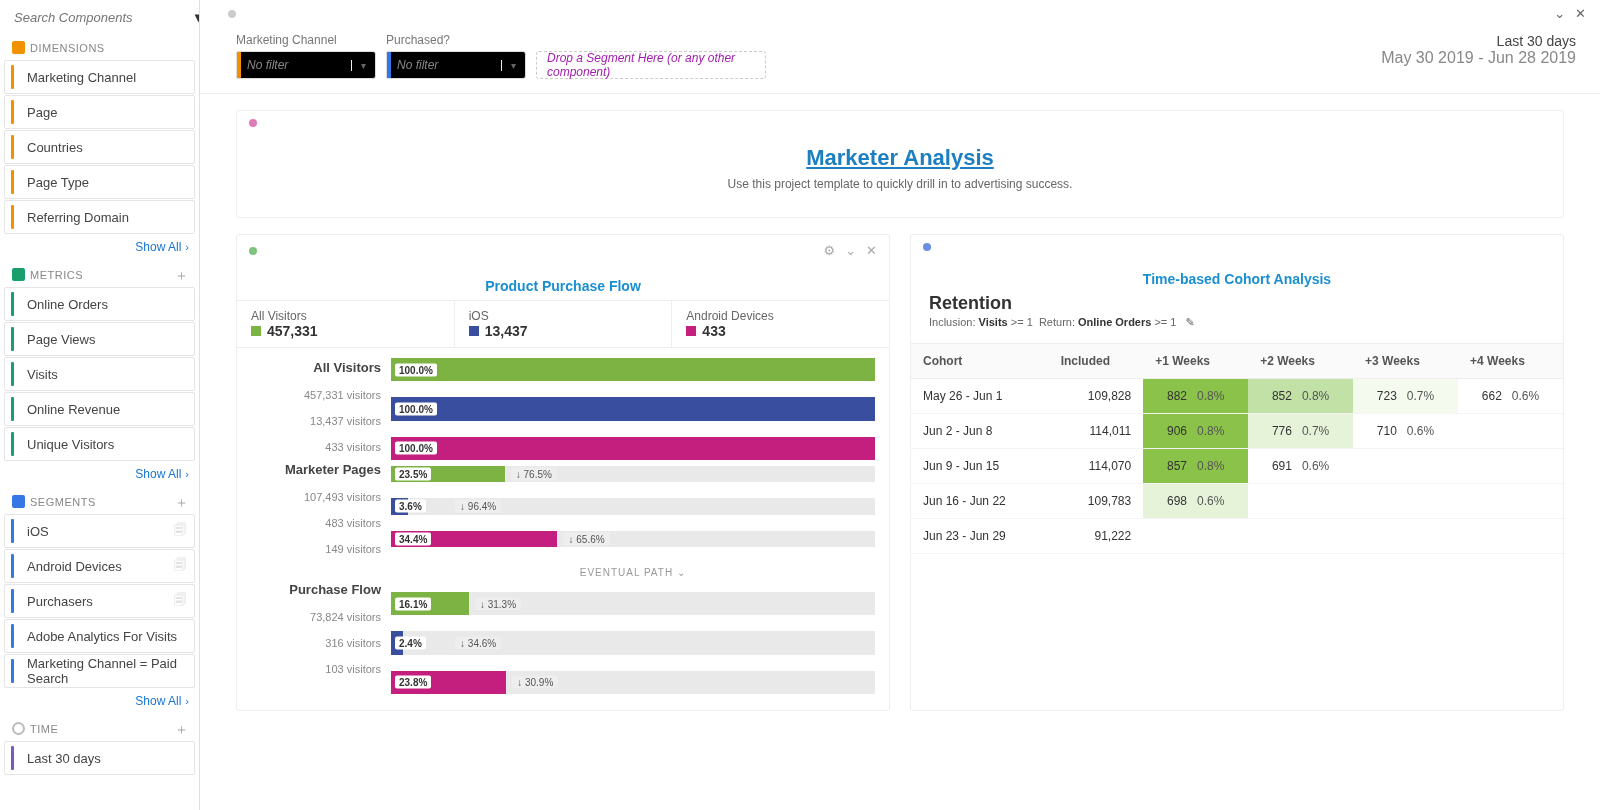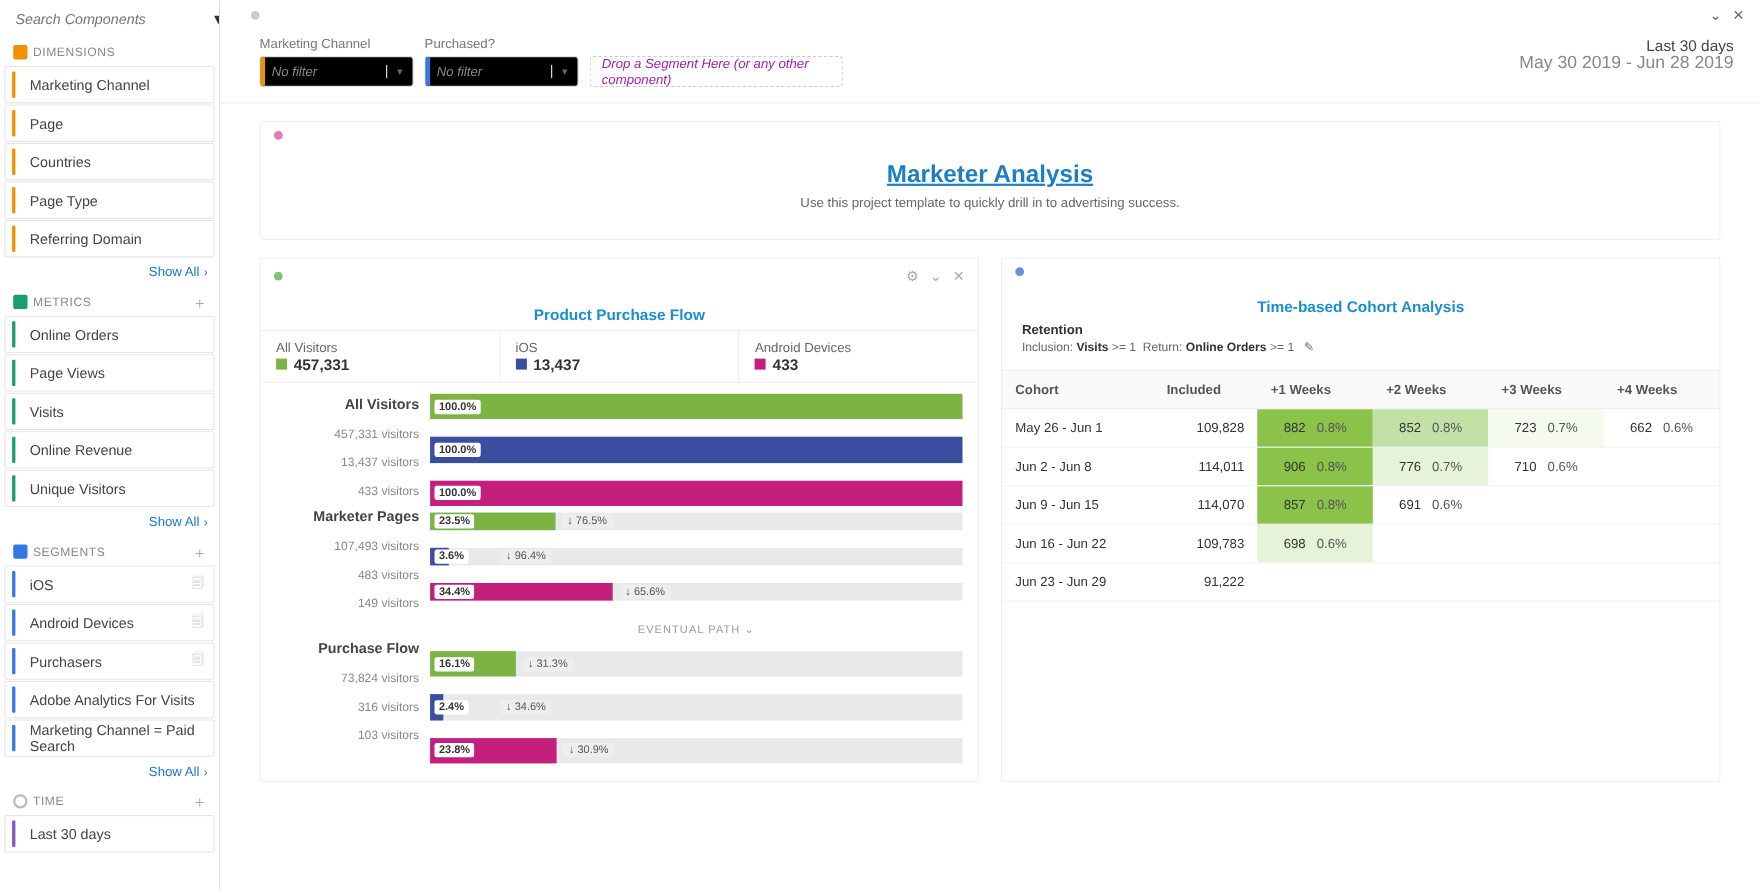--- a/index.html
+++ b/index.html
@@ -71,21 +71,21 @@
   .stage-group { height:92px; display:flex; flex-direction:column; gap:16px;}
   .bar-row { height:26px; position:relative; background:#e9e9e9;}
   .bar-row.full { background:transparent;}
   .bar-fill { position:absolute; left:0; top:0; bottom:0; }
   .bf-green{background:#7cb342;} .bf-blue{background:#3a4ea0;} .bf-pink{background:#c41e7e;}
   .bar-badge { position:absolute; left:4px; top:50%; transform:translateY(-50%); background:#fff; border-radius:2px; font-size:10px; padding:1px 4px; color:#333; font-weight:600;}
   .drop-badge { display:inline-flex; align-items:center; gap:3px; position:absolute; top:50%; transform:translateY(-50%); background:#eee; border-radius:2px; font-size:10px; padding:1px 5px; color:#555;}
   .eventual { text-align:center; font-size:10px; color:#999; letter-spacing:1px; padding:4px 0 8px 0;}
   
   .cohort-head { padding:0 18px 6px 18px;}
-  .cohort-head h3{ font-size:12px; color:#333; font-weight:600;}
+  .cohort-head h3{ font-size:18px; color:#333; font-weight:600;}
   .cohort-head .sub{ font-size:11px; color:#666; margin-top:2px;}
   .cohort-head .sub b{color:#333;}
   .cohort-head .edit-ic { margin-left:6px; cursor:pointer;}
   table.cohort { width:calc(100% - 0px); border-collapse:collapse; margin:8px 0 0 0; font-size:12px;}
   table.cohort th { text-align:left; font-weight:600; color:#555; padding:10px 12px; border-top:1px solid #eee; border-bottom:1px solid #eee; background:#fafafa;}
   table.cohort td { padding:10px 12px; border-bottom:1px solid #f3f3f3;}
   .cohort-val { display:flex; justify-content:center; gap:10px;}
   .cohort-val .n{ color:#333;}
   .cohort-val .p{ color:#555;}
   td.included{ text-align:right; color:#333;}

